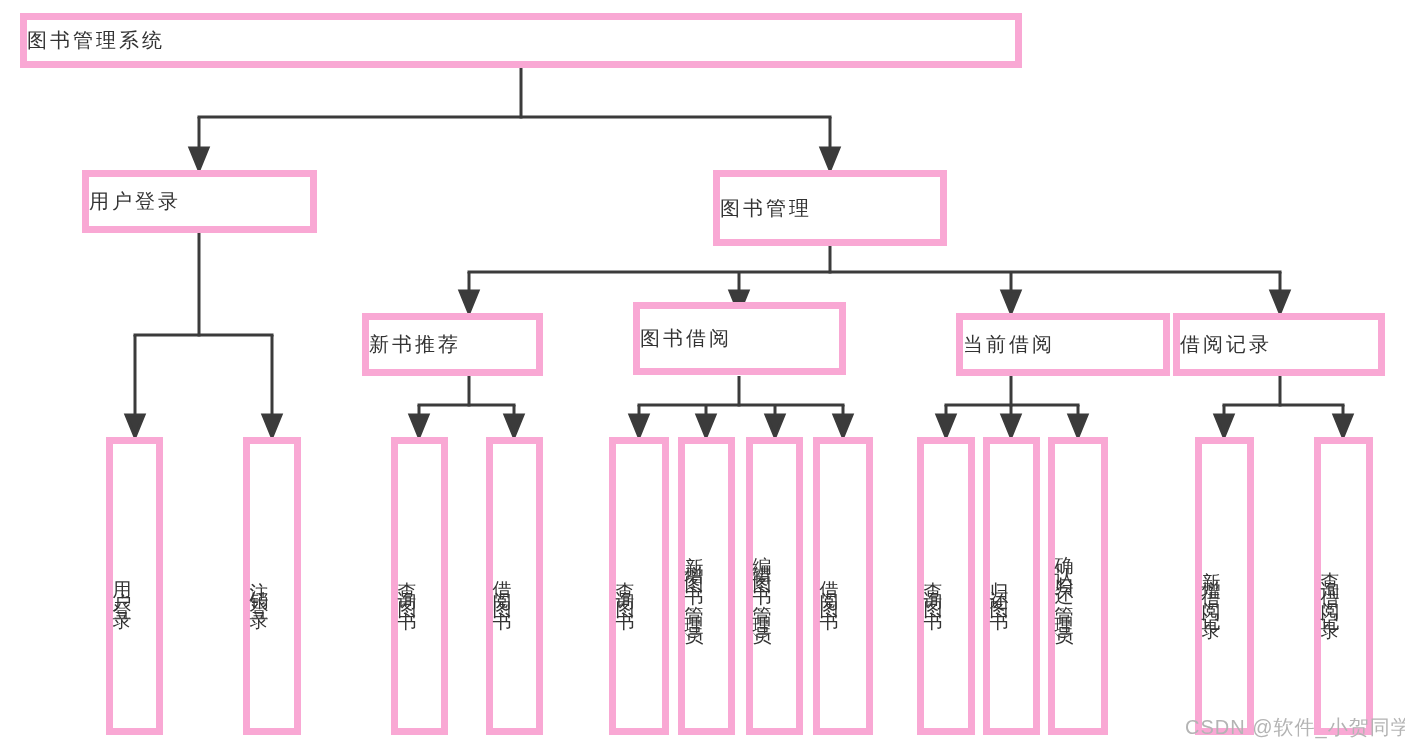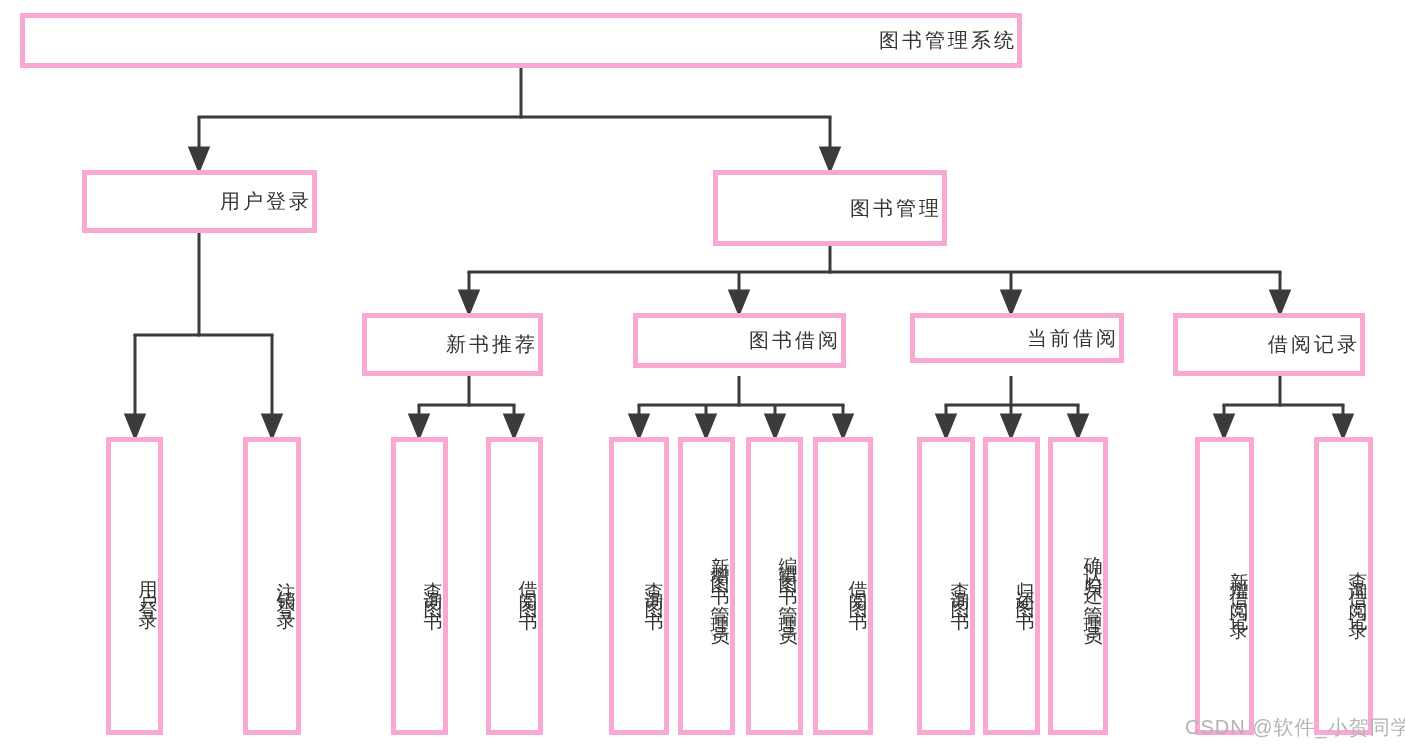--- a/index.html
+++ b/index.html
@@ -13,24 +13,24 @@
     color: #333333;
   }
   .wires {
     position: absolute;
     left: 0; top: 0;
   }
   .node {
     position: absolute;
     box-sizing: border-box;
     background: #ffffff;
-    border: 5px solid #f9a8d4;
+    border: 7px solid #f9a8d4;
     display: flex;
     align-items: center;
-    justify-content: flex-end;
+    justify-content: flex-start;
   }
   .h-node span {
     font-size: 20px;
     letter-spacing: 3px;
     white-space: nowrap;
   }
   .leaf span {
     writing-mode: vertical-rl;
     text-orientation: mixed;
     font-size: 19px;
@@ -121,27 +121,27 @@
   <div class="node h-node" style="left:82px;top:170px;width:235px;height:63px">
     <span>用户登录</span>
   </div>
   <div class="node h-node" style="left:713px;top:170px;width:234px;height:76px">
     <span>图书管理</span>
   </div>
 
   <div class="node h-node" style="left:362px;top:313px;width:181px;height:63px">
     <span>新书推荐</span>
   </div>
-  <div class="node h-node" style="left:633px;top:313px;width:213px;height:55px">
+  <div class="node h-node" style="left:633px;top:302px;width:213px;height:73px">
     <span>图书借阅</span>
   </div>
-  <div class="node h-node" style="left:910px;top:313px;width:214px;height:50px">
+  <div class="node h-node" style="left:956px;top:313px;width:214px;height:63px">
     <span>当前借阅</span>
   </div>
-  <div class="node h-node" style="left:1173px;top:313px;width:192px;height:63px">
+  <div class="node h-node" style="left:1173px;top:313px;width:212px;height:63px">
     <span>借阅记录</span>
   </div>
 
   <div class="node leaf" style="left:106px;top:437px;width:57px;height:298px">
     <span>用户登录</span>
   </div>
   <div class="node leaf" style="left:243px;top:437px;width:58px;height:298px">
     <span>注销登录</span>
   </div>
 

